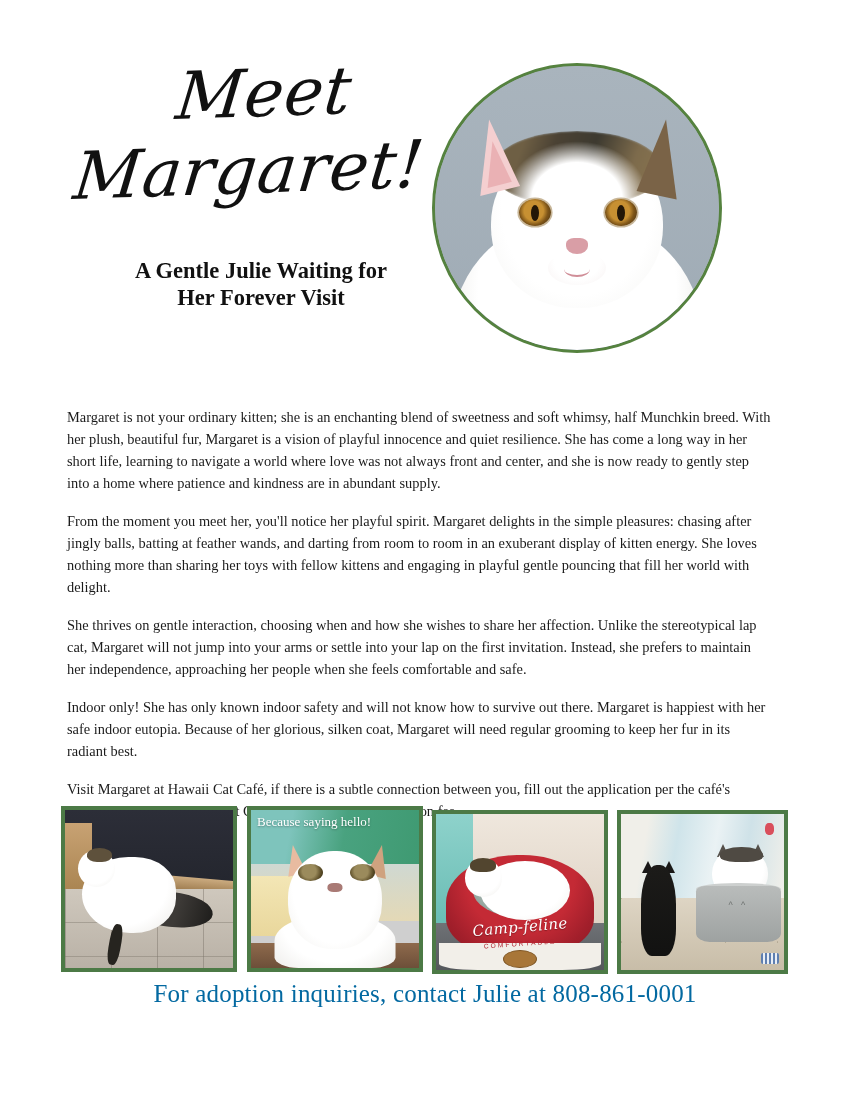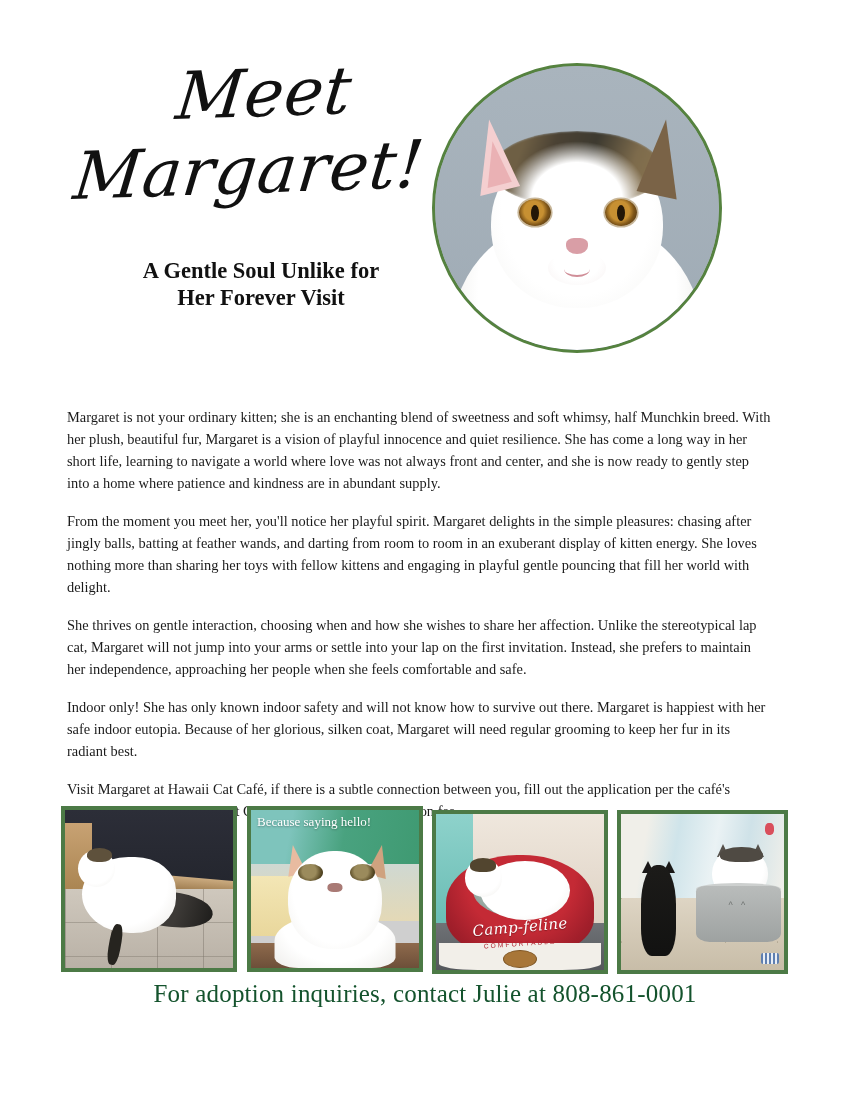--- a/index.html
+++ b/index.html
@@ -534,38 +534,38 @@
 
   
   .footer {
     position: absolute;
     left: 0;
     top: 980px;
     width: 850px;
     text-align: center;
     font-family: "Liberation Serif", "DejaVu Serif", serif;
     font-size: 25px;
-    color: #14532d;
+    color: #0369a1;
     letter-spacing: .2px;
   }
 </style>
 </head>
 <body>
 
 <div class="page">
 
   <div class="header">
 
     <div class="title-block">
       <div class="script-title">
         <span class="script-line-1">Meet</span>
         <span class="script-line-2">Margaret!</span>
       </div>
       <div class="subtitle">
-        <span class="sub-line">A Gentle Soul Unlike for</span>
+        <span class="sub-line">A Gentle Julie Waiting for</span>
         <span class="sub-line">Her Forever Visit</span>
       </div>
     </div>
 
     <div class="portrait-wrap">
       <div class="portrait-inner">
         <div class="cat-ruff"></div>
         <div class="cat-head"></div>
         <div class="cat-cap"></div>
         <div class="ear left"></div>

